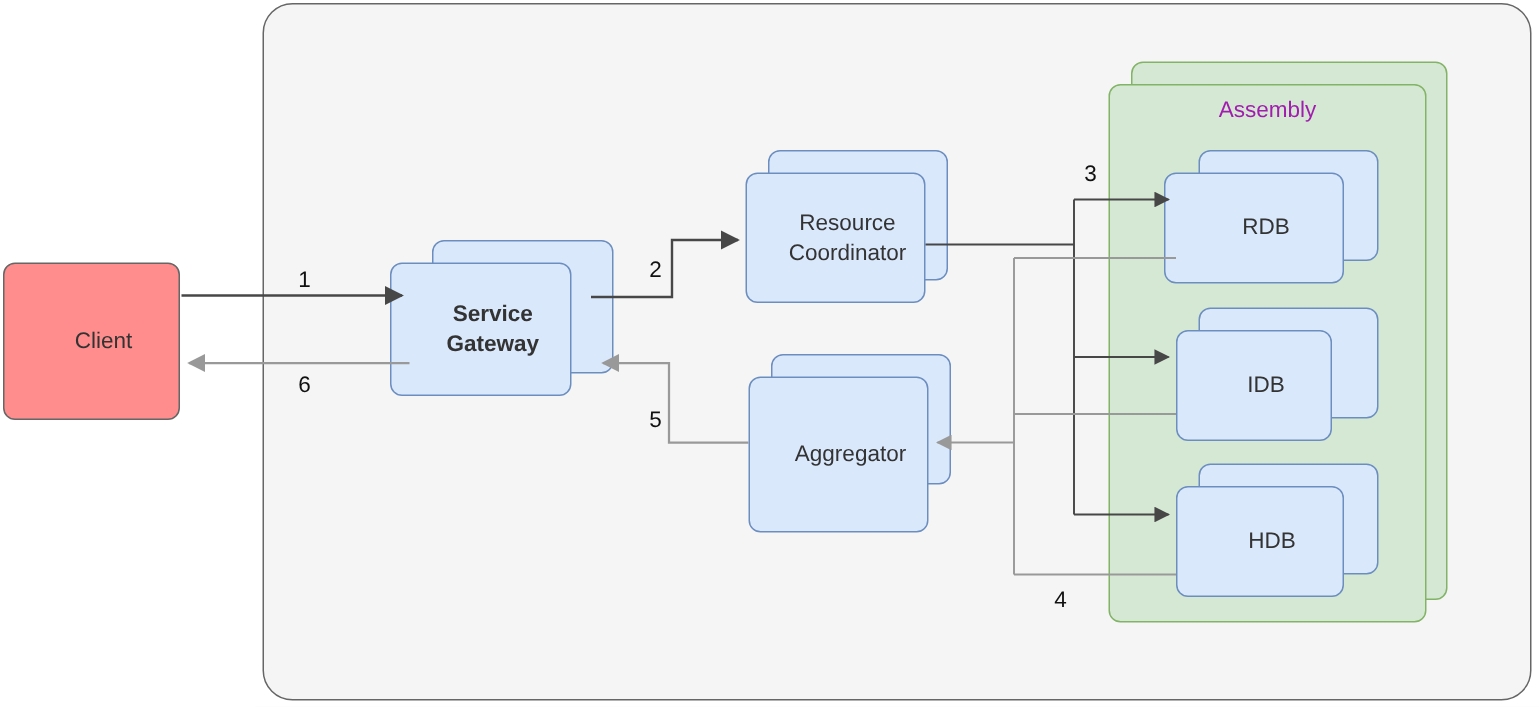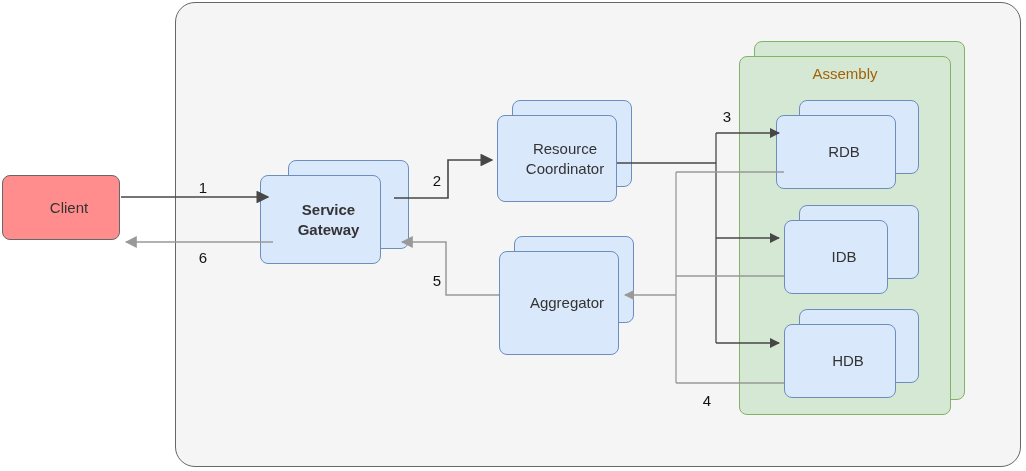--- a/index.html
+++ b/index.html
@@ -15,41 +15,41 @@
   .box{position:absolute;border-radius:8px;box-sizing:border-box;}
   .blue{background:#DAE8FC;border:1px solid #6C8EBF;}
   .green{background:#D5E8D4;border:1px solid #82B366;}
   .red{background:#FF8D8D;border:1px solid #666666;}
   .lbl{
     display:flex;align-items:center;justify-content:center;text-align:center;
     font-size:15px;color:#333333;line-height:1.3;white-space:pre-line;padding-left:16px;
   }
   .assembly-title{
     position:absolute;left:0;right:0;top:8px;text-align:center;
-    font-size:15px;color:#a16207;
+    font-size:15px;color:#a21caf;
   }
   svg.edges{position:absolute;left:0;top:0;width:1026px;height:471px;pointer-events:none;}
   .edge-label{
     position:absolute;transform:translate(-50%,-50%);
     font-size:15px;color:#111111;
   }
 </style>
 </head>
 <body>
 
 <div class="canvas">
 
   <div class="panel"></div>
 
   <div class="box green" style="left:754px;top:41px;width:211px;height:359px;"></div>
   <div class="box green" style="left:739px;top:56px;width:212px;height:359px;">
     <div class="assembly-title">Assembly</div>
   </div>
 
-  <div class="box red lbl" style="left:2px;top:175px;width:118px;height:65px;">
+  <div class="box red lbl" style="left:2px;top:175px;width:118px;height:105px;">
     <span>Client</span>
   </div>
 
   <div class="box blue" style="left:288px;top:160px;width:121px;height:89px;"></div>
   <div class="box blue lbl" style="left:260px;top:175px;width:121px;height:89px;font-weight:bold;">
     <span>Service
 Gateway</span>
   </div>
 
   <div class="box blue" style="left:512px;top:100px;width:120px;height:87px;"></div>

